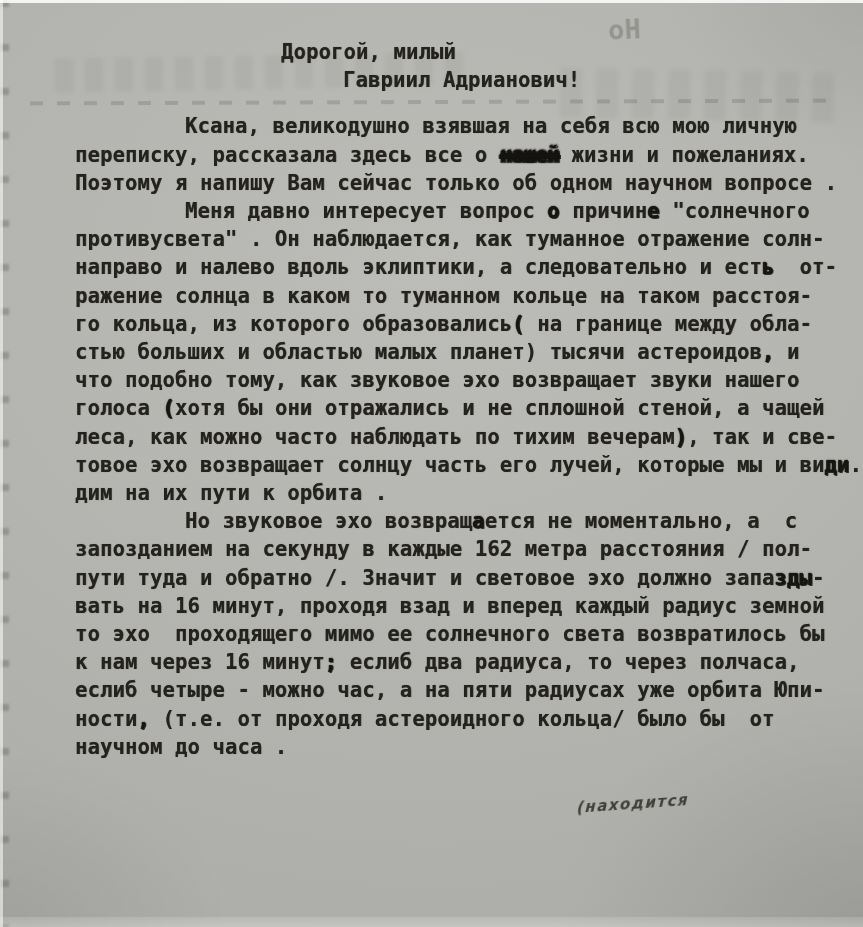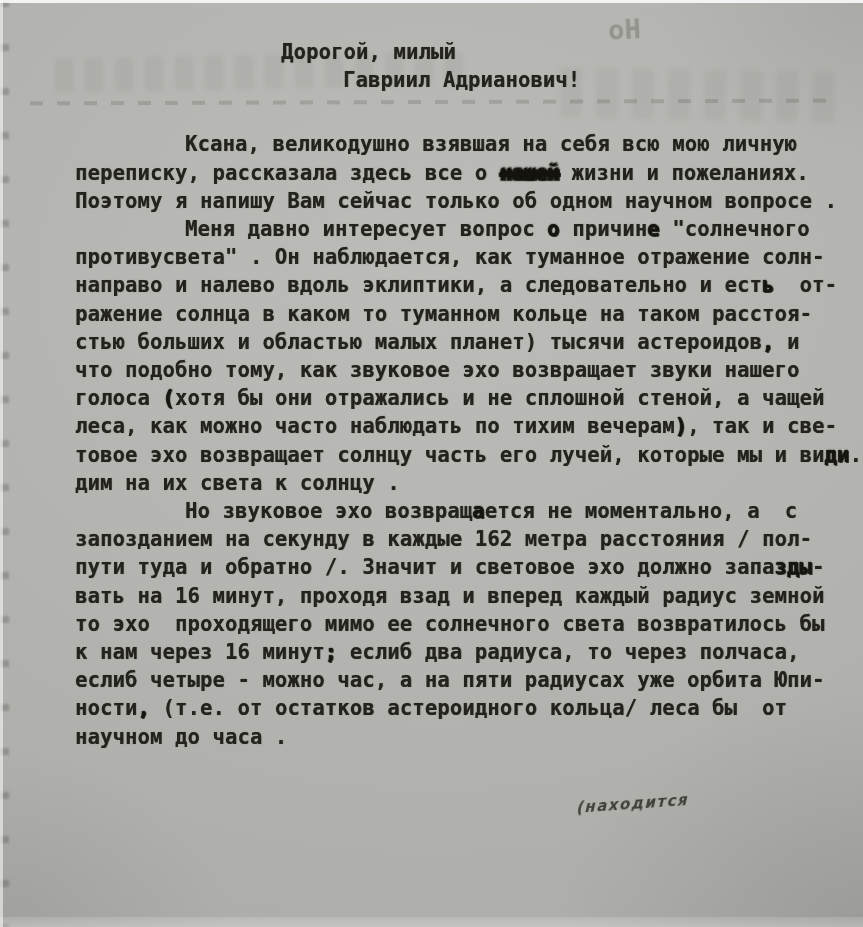--- a/index.html
+++ b/index.html
@@ -31,21 +31,21 @@
   .letter-body{
     position:absolute;left:75px;top:38px;right:0;
   }
   .line{
     white-space:pre;
     text-shadow:0.4px 0.3px 0.7px rgba(30,29,24,.65);
   }
   .sal1{padding-left:206px;}
   .sal2{padding-left:268px;}
   .para{padding-left:110px;}
-  .body-start{margin-top:36px;}
+  .body-start{margin-top:18px;}
   
   .ov{
     text-shadow:0 0 1.6px rgba(18,17,13,.95), 1px .5px 0 rgba(18,17,13,.8), -0.5px 0 0 rgba(18,17,13,.6);
     color:#161510;
   }
   
   .blot{
     color:#14130f;
     text-decoration:line-through;
     text-decoration-thickness:4px;
@@ -114,32 +114,33 @@
   <div class="letter-body">
       <div class="line sal1"><span>Дорогой, милый</span></div>
       <div class="line sal2"><span>Гавриил Адрианович!</span></div>
       <div class="line para body-start"><span>Ксана, великодушно взявшая на себя всю мою личную</span></div>
       <div class="line"><span>переписку, рассказала здесь все о </span><span class="blot">нашей</span><span> жизни и пожеланиях.</span></div>
       <div class="line"><span>Поэтому я напишу Вам сейчас только об одном научном вопросе .</span></div>
       <div class="line para"><span>Меня давно интересует вопрос </span><span class="ov">о</span><span> причин</span><span class="ov">е</span><span> "солнечного</span></div>
       <div class="line"><span>противусвета" . Он наблюдается, как туманное отражение солн-</span></div>
       <div class="line"><span>направо и налево вдоль эклиптики, а следовательно и ест</span><span class="ov">ь</span><span>  от-</span></div>
       <div class="line"><span>ражение солнца в каком то туманном кольце на таком расстоя-</span></div>
+      <div class="line"><span>го кольца, из которого образовались</span><span class="ov">(</span><span> на границе между обла-</span></div>
       <div class="line"><span>стью больших и областью малых планет) тысячи астероидов</span><span class="ov">,</span><span> и</span></div>
       <div class="line"><span>что подобно тому, как звуковое эхо возвращает звуки нашего</span></div>
       <div class="line"><span>голоса </span><span class="ov">(</span><span>хотя бы они отражались и не сплошной стеной, а чащей</span></div>
       <div class="line"><span>леса, как можно часто наблюдать по тихим вечерам</span><span class="ov">)</span><span>, так и све-</span></div>
       <div class="line"><span>товое эхо возвращает солнцу часть его лучей, которые мы и ви</span><span class="ov">ди</span><span>.</span></div>
-      <div class="line"><span>дим на их света к солнцу .</span></div>
+      <div class="line"><span>дим на их пути к орбита .</span></div>
       <div class="line para"><span>Но звуковое эхо возвращ</span><span class="ov">а</span><span>ется не моментально, а  с</span></div>
       <div class="line"><span>запозданием на секунду в каждые 162 метра расстояния / пол-</span></div>
       <div class="line"><span>пути туда и обратно /. Значит и световое эхо должно запа</span><span class="ov">зды</span><span>-</span></div>
       <div class="line"><span>вать на 16 минут, проходя взад и вперед каждый радиус земной</span></div>
       <div class="line"><span>то эхо  проходящего мимо ее солнечного света возвратилось бы</span></div>
       <div class="line"><span>к нам через 16 минут</span><span class="ov">;</span><span> еслиб два радиуса, то через полчаса,</span></div>
       <div class="line"><span>еслиб четыре - можно час, а на пяти радиусах уже орбита Юпи-</span></div>
-      <div class="line"><span>ности</span><span class="ov">,</span><span> (т.е. от остатков астероидного кольца/ леса бы  от</span></div>
+      <div class="line"><span>ности</span><span class="ov">,</span><span> (т.е. от проходя астероидного кольца/ было бы  от</span></div>
       <div class="line"><span>научном до часа .</span></div>
     </div>
 
   <span class="handwritten">(находится</span>
 
 </div>
 
 </body></html>

